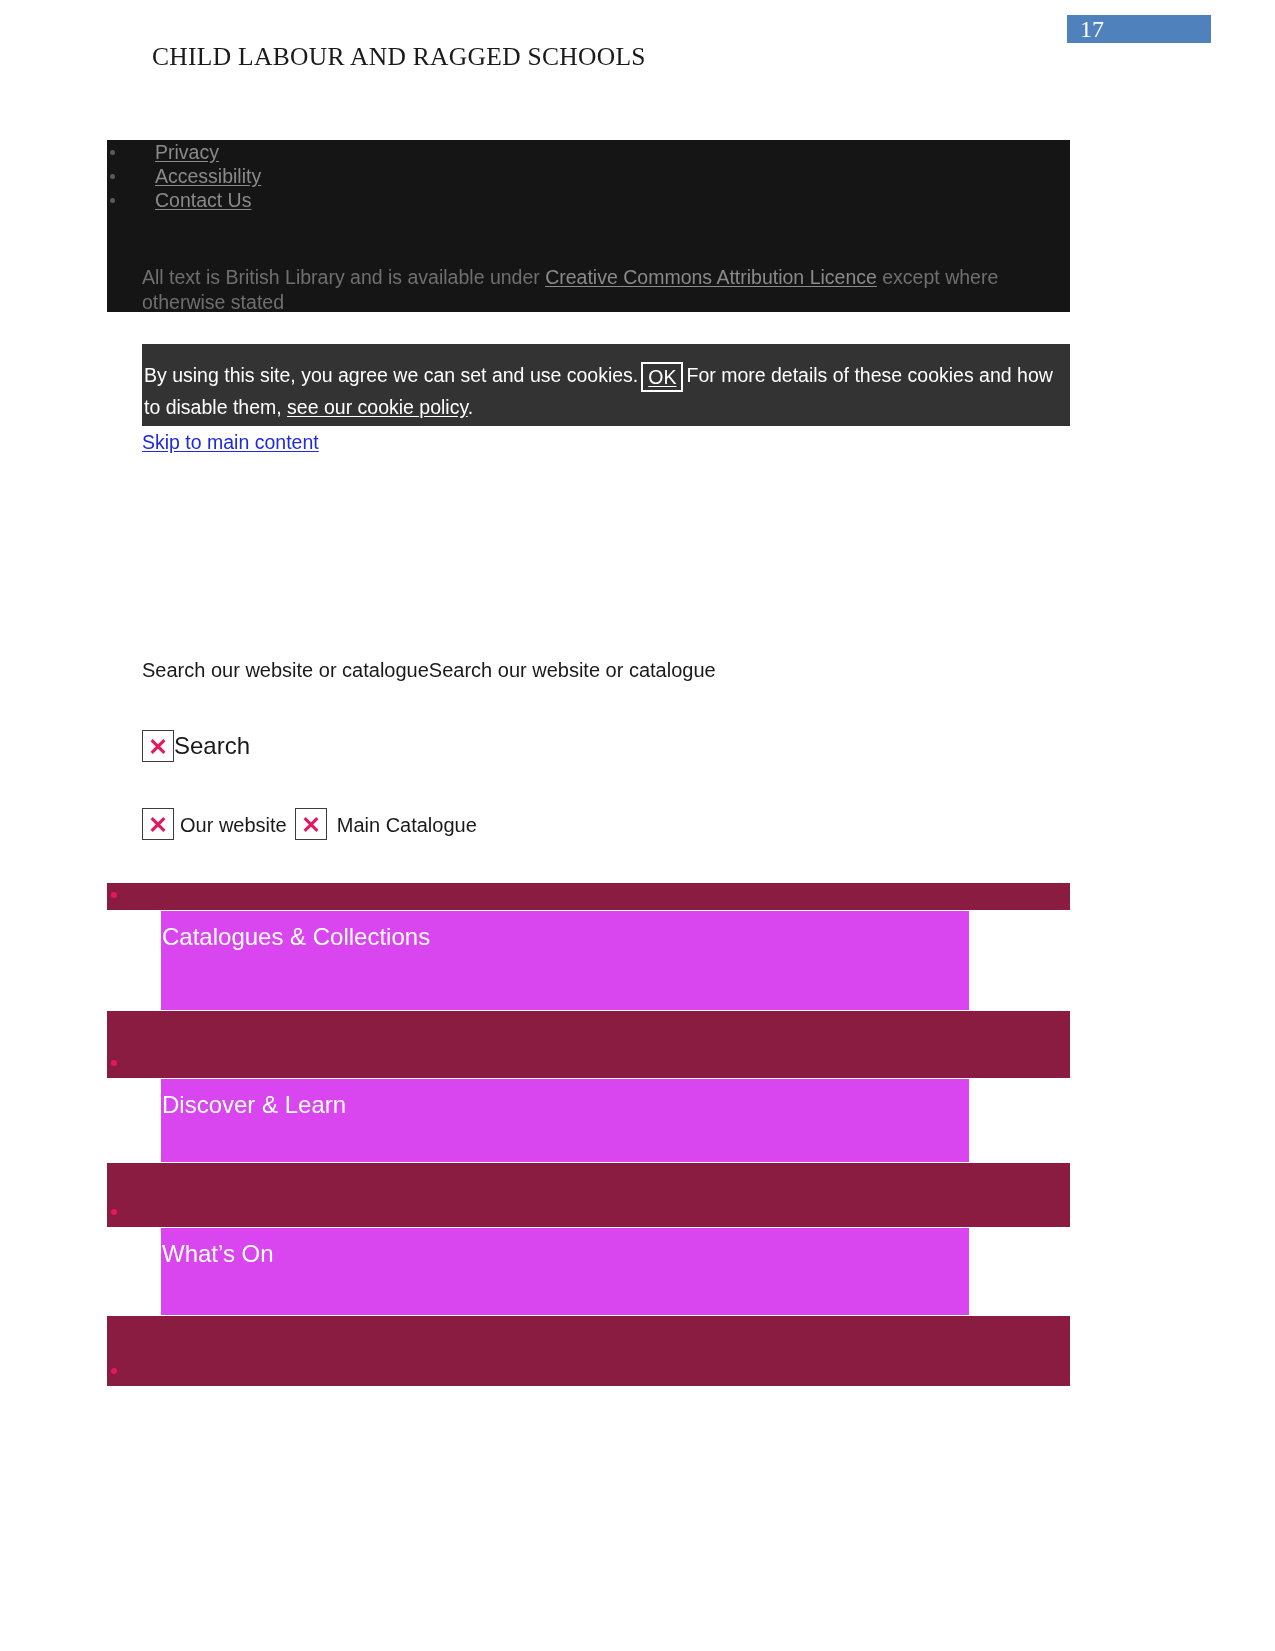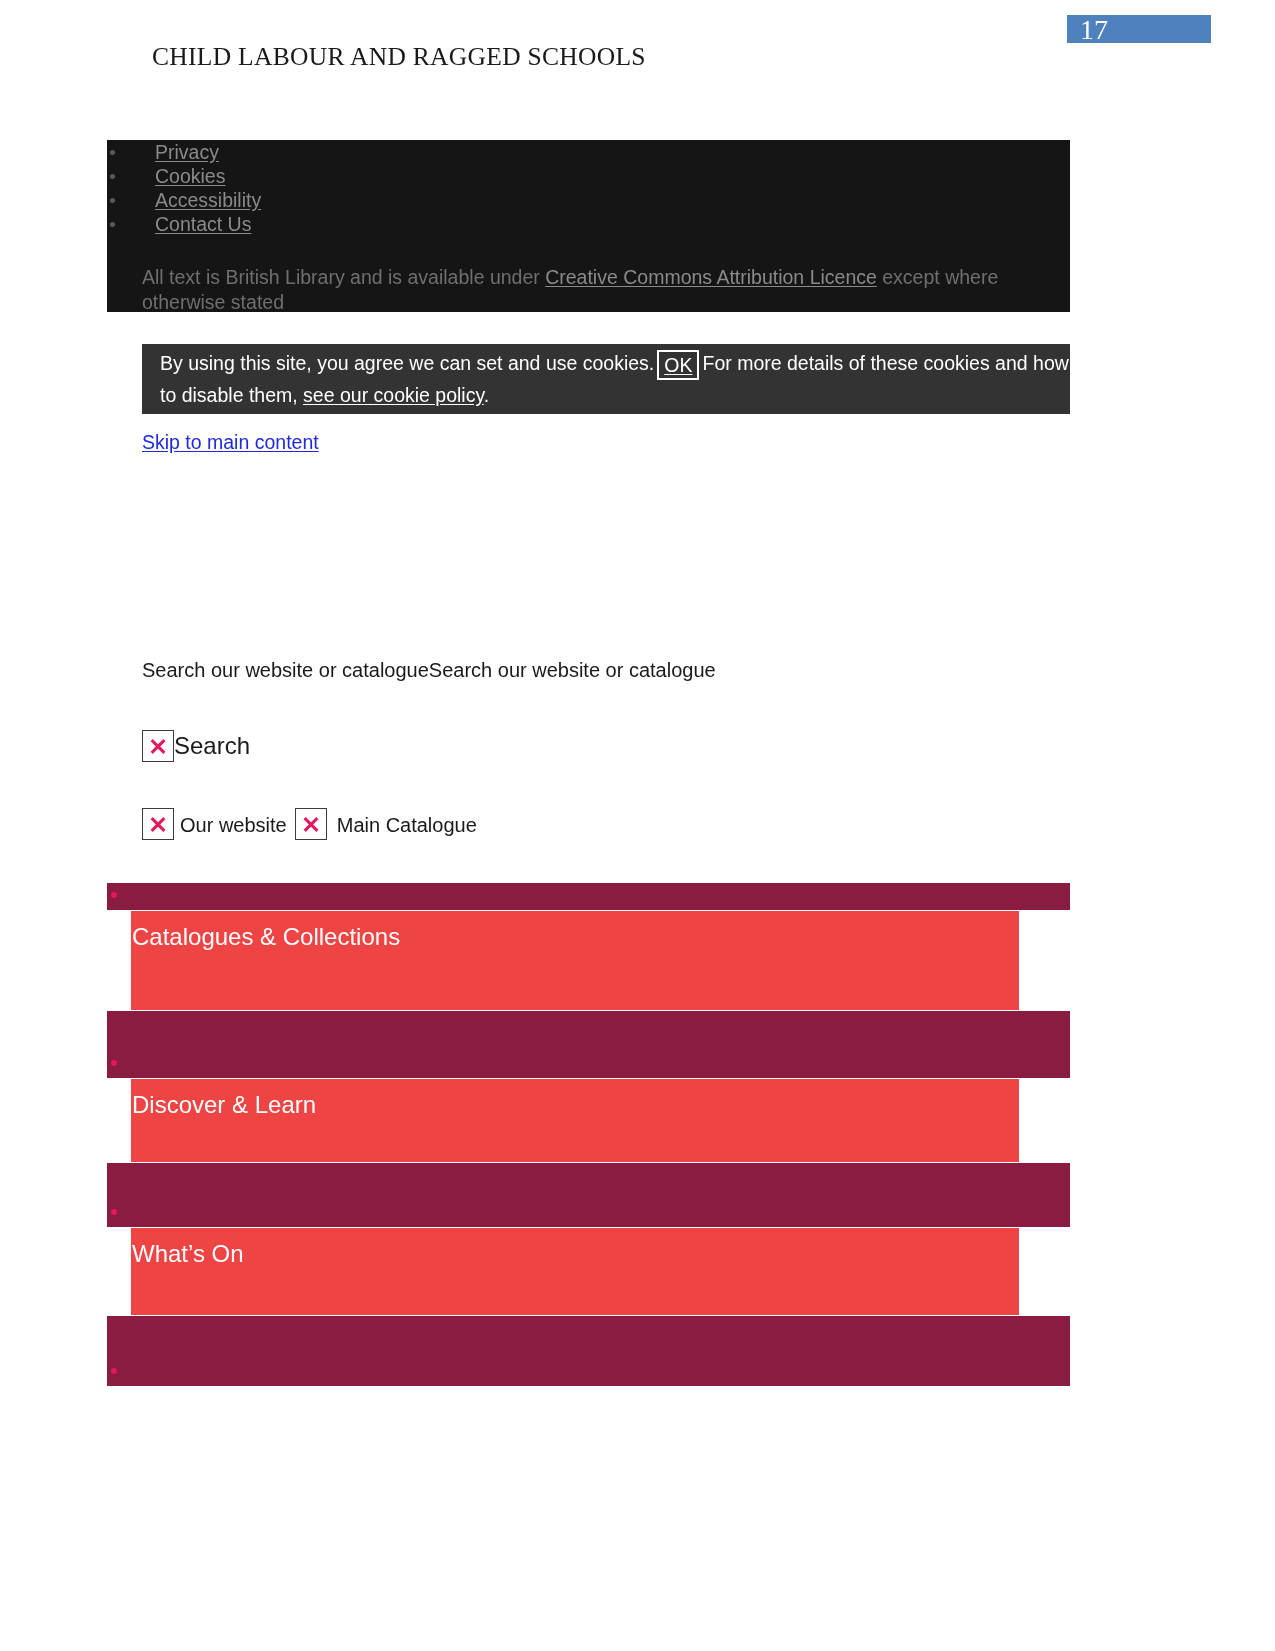--- a/index.html
+++ b/index.html
@@ -40,21 +40,21 @@
     top: 15px;
     width: 144px;
     height: 28px;
     background: #4f81bd;
   }
   .page-number-text {
     position: absolute;
     left: 1080px;
     top: 16px;
     font-family: "Liberation Serif", serif;
-    font-size: 28px;
+    font-size: 24px;
     color: #ffffff;
     line-height: 27px;
   }
 
   
   .dark-panel {
     position: absolute;
     left: 107px;
     top: 140px;
     width: 963px;
@@ -114,22 +114,21 @@
     top: 344px;
     width: 928px;
     min-height: 56px;
     background: #333333;
     color: #ffffff;
     font-size: 19.5px;
     line-height: 30px;
     padding: 0;
   }
   .cookie-bar-inner {
-    padding: 4px 0 4px 2px;
-    margin-left: 16px;
+    padding: 16px 0 4px 2px;
   }
   .cookie-ok {
     display: inline-block;
     border: 2px solid #ffffff;
     padding: 0px 5px;
     line-height: 26px;
     margin: 0 3px;
     color: #ffffff;
     text-decoration: underline;
     text-underline-offset: 2px;
@@ -235,23 +234,23 @@
     position: absolute;
     left: 4px;
     bottom: 12px;
     width: 6px;
     height: 6px;
     border-radius: 50%;
     background: #e5175e;
   }
   .nav-label-block {
     position: relative;
-    margin-left: 24px;
-    width: 888px;
-    background: #ef4444;
+    margin-left: 54px;
+    width: 808px;
+    background: #d946ef;
     box-sizing: border-box;
     border-bottom: 1px solid #ffffff;
   }
   .nav-label {
     position: absolute;
     left: 1px;
     top: 12px;
     font-size: 24px;
     color: #ffffff;
     white-space: nowrap;
@@ -264,23 +263,20 @@
   <div class="doc-header-title">CHILD LABOUR AND RAGGED SCHOOLS</div>
 </div>
 <div class="page-number-box"></div>
 <div class="page-number-text">17</div>
 
 <div class="dark-panel"></div>
 
 <ul class="footer-links">
   <li>
     <a href="#">Privacy</a>
-  </li>
-  <li>
-    <a href="#">Cookies</a>
   </li>
   <li>
     <a href="#">Accessibility</a>
   </li>
   <li>
     <a href="#">Contact Us</a>
   </li>
 </ul>
 
 <div class="attribution"><span>All text is British Library and is available under </span><a href="#">Creative Commons Attribution Licence</a><span> except where otherwise stated</span></div>

